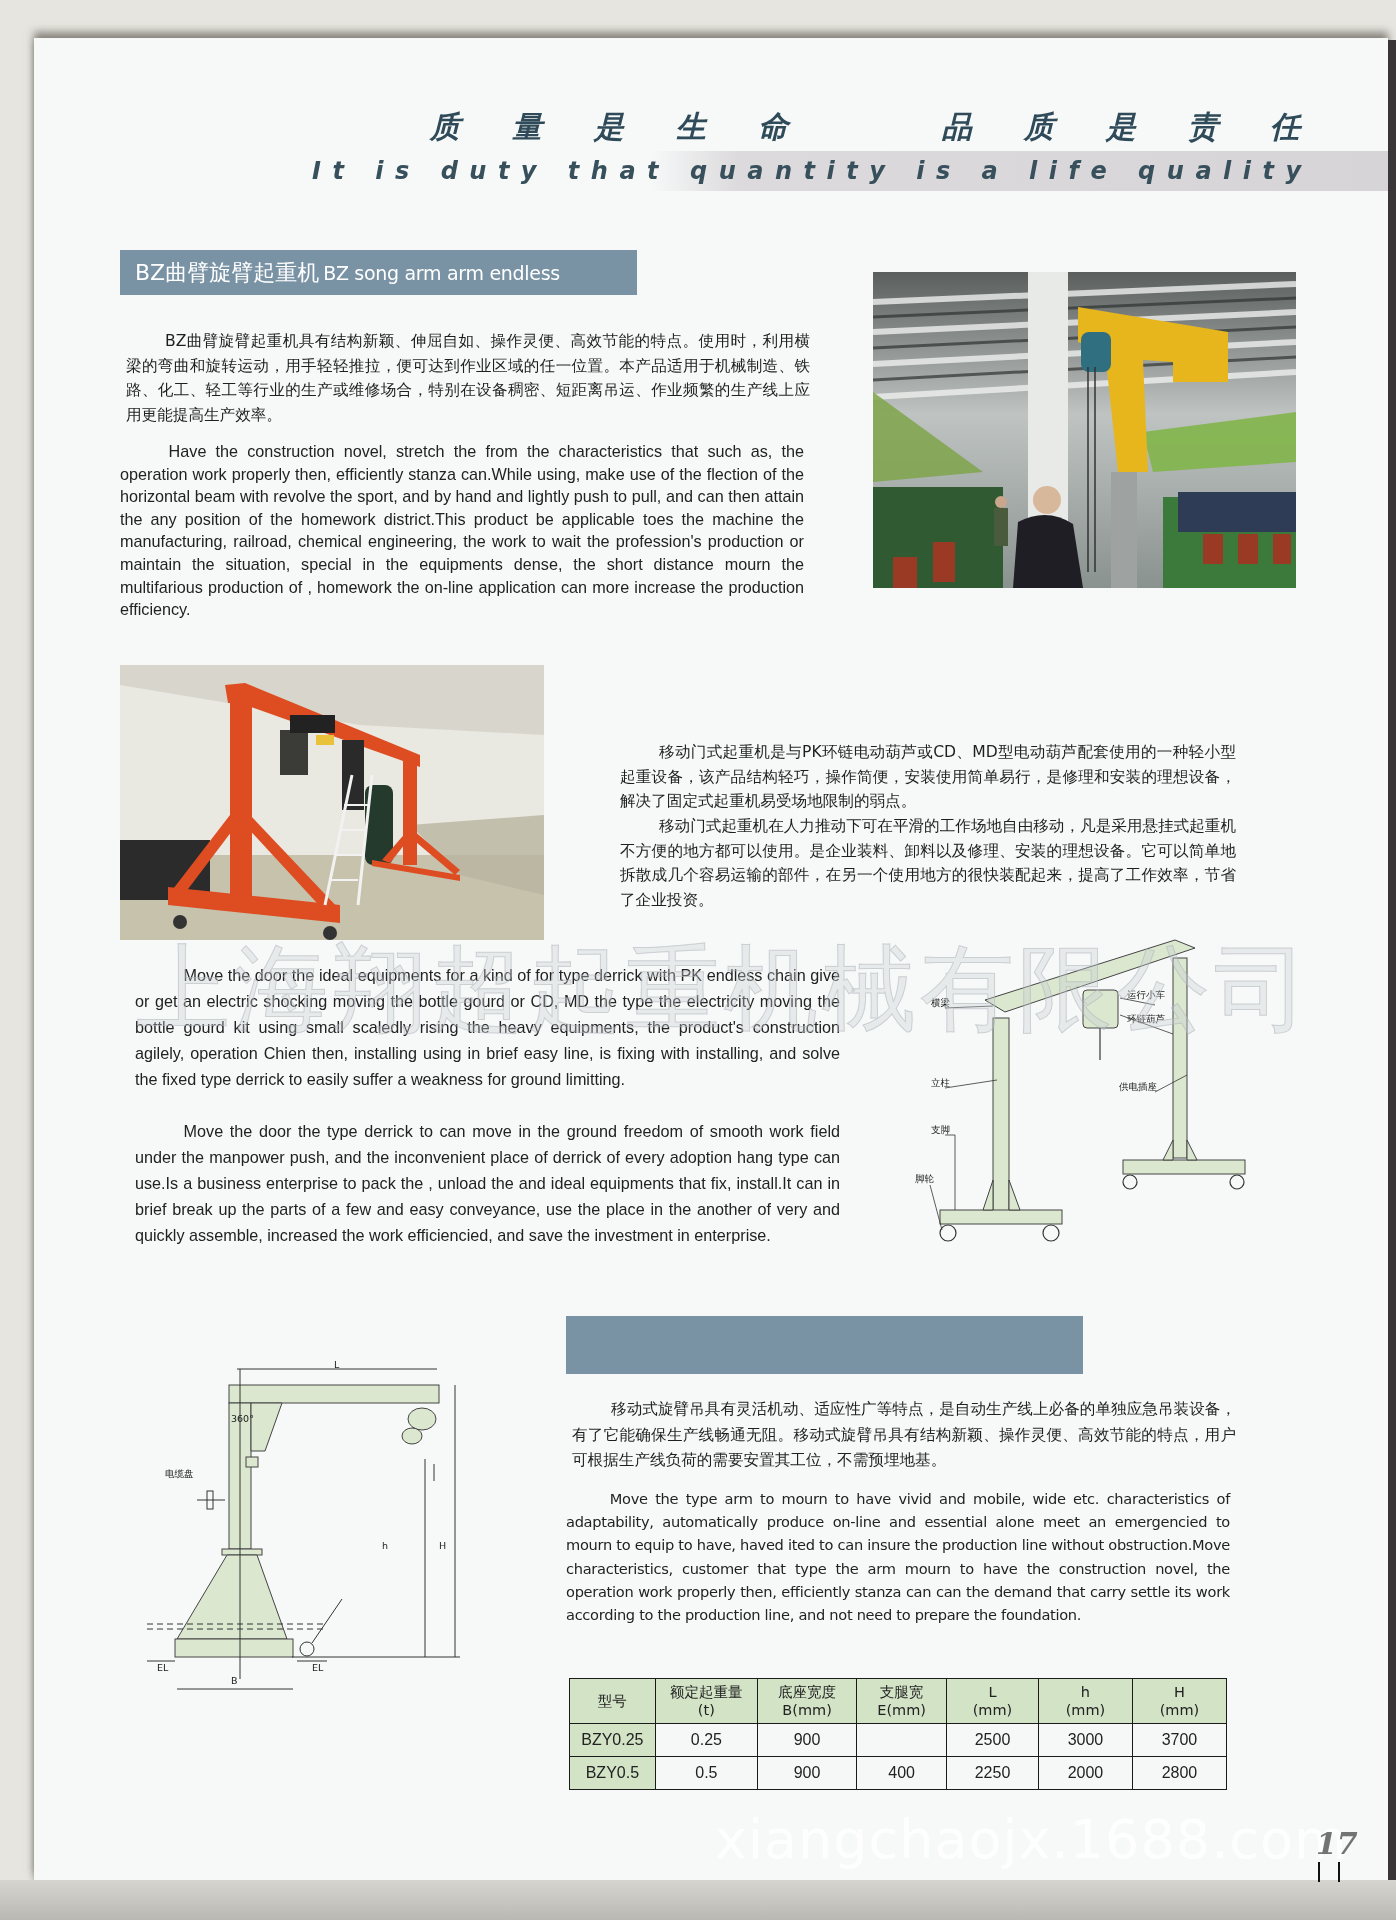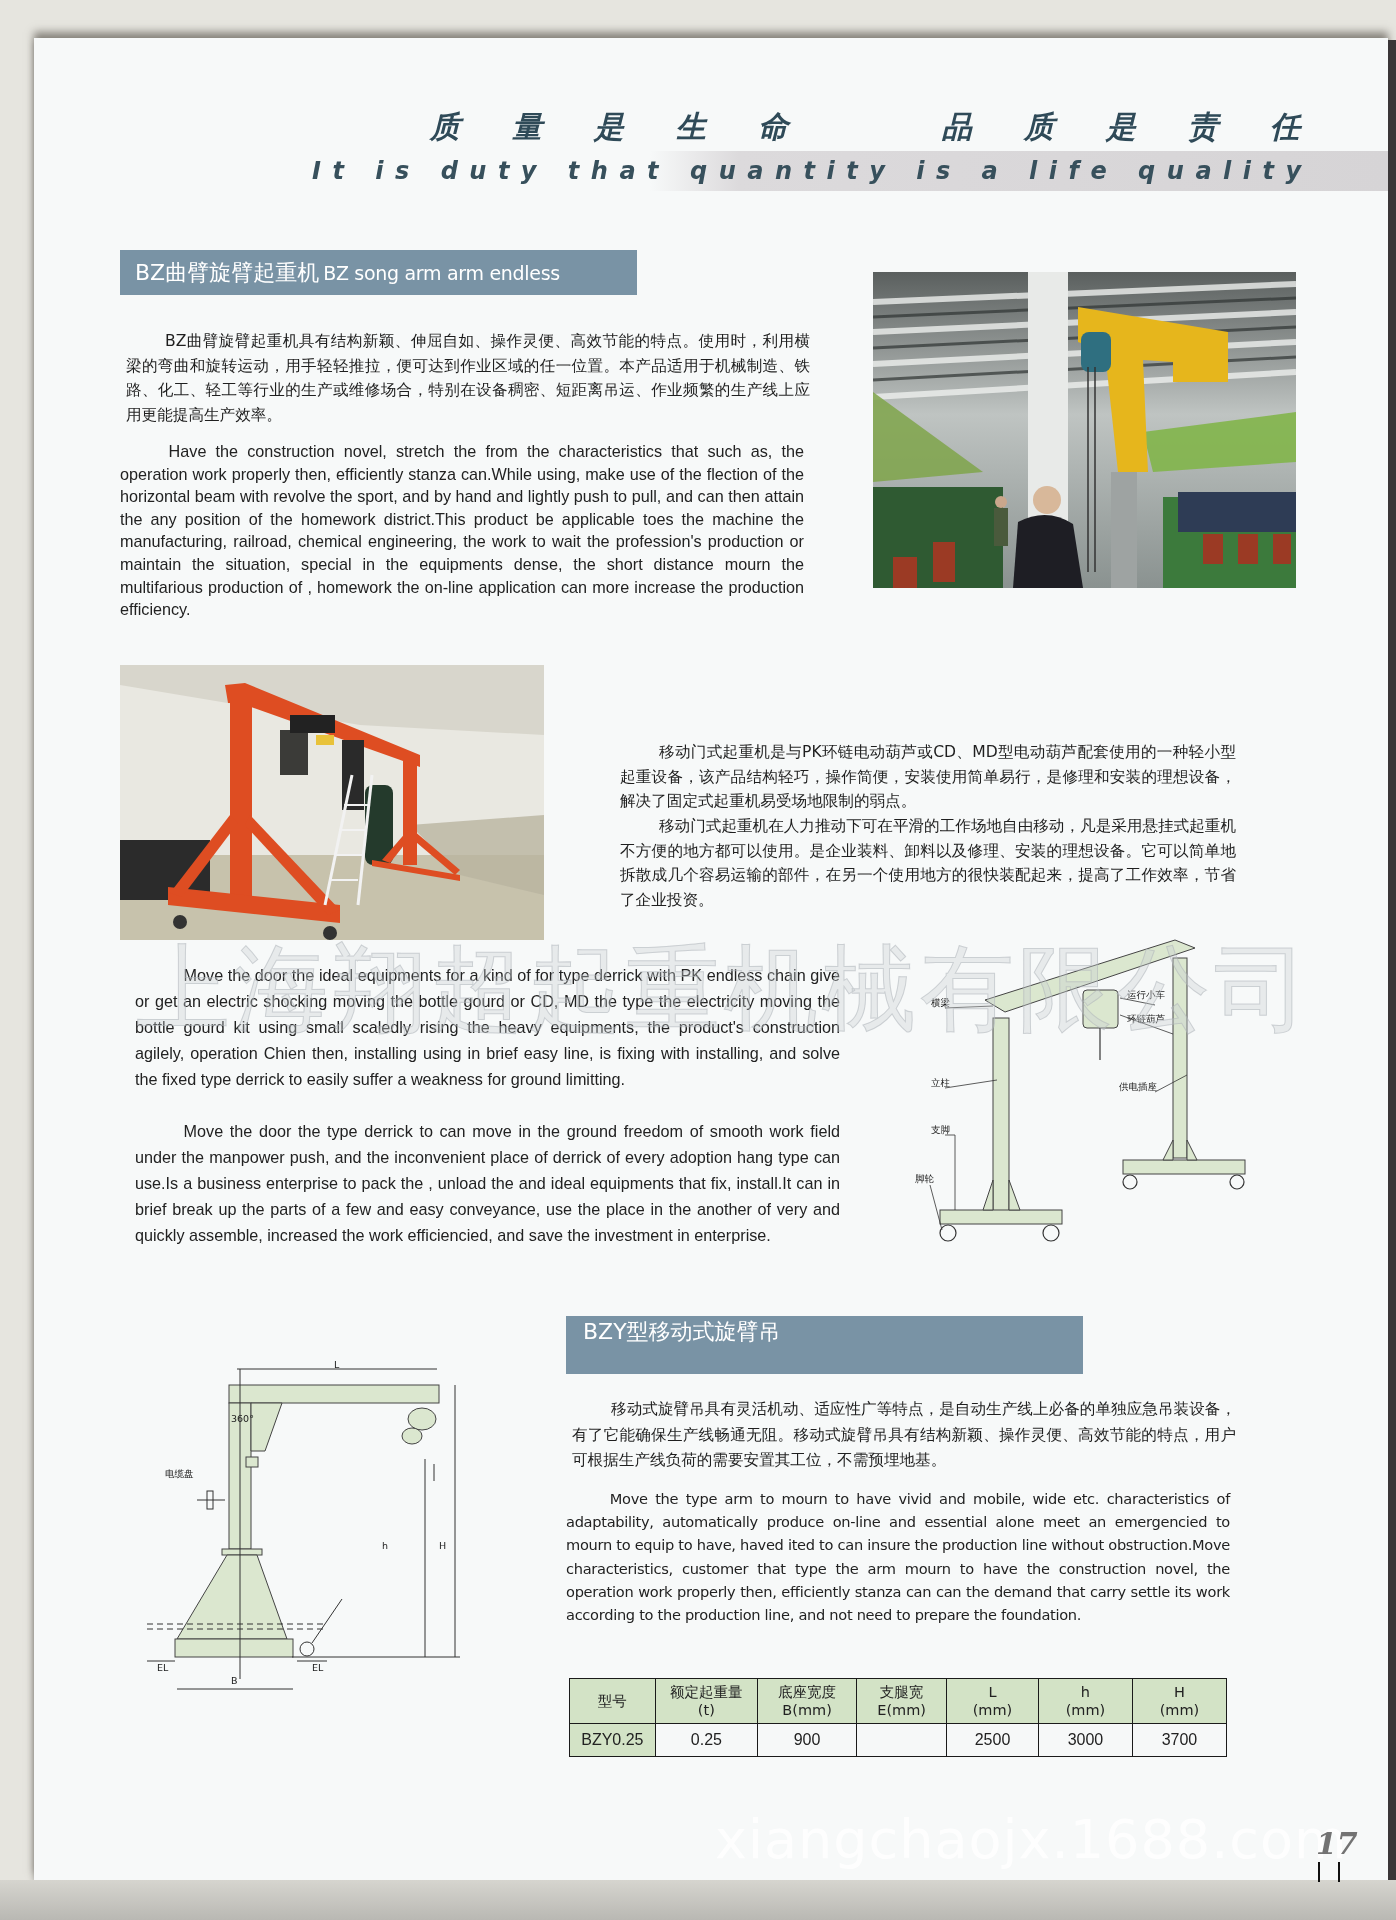--- a/index.html
+++ b/index.html
@@ -247,21 +247,20 @@
     <text class="diagram-label" x="10" y="252">脚轮</text>
     <text class="diagram-label" x="222" y="68">运行小车</text>
     <text class="diagram-label" x="222" y="92">环链葫芦</text>
     <text class="diagram-label" x="214" y="160">供电插座</text>
   </svg>
 </div>
 
 <div class="abs wm-cn">上海翔超起重机械有限公司</div>
 
 <div class="abs sec-bar sec3">
-  <span class="cn">BZY型移动式旋臂吊</span>
 </div>
 <p class="abs cn-para" style="left:566px; top:1391px; width:664px; line-height:25.5px;">移动式旋臂吊具有灵活机动、适应性广等特点，是自动生产线上必备的单独应急吊装设备，有了它能确保生产线畅通无阻。移动式旋臂吊具有结构新颖、操作灵便、高效节能的特点，用户可根据生产线负荷的需要安置其工位，不需预埋地基。</p>
 <p class="abs en-para gothic" style="left:566px; top:1487px; width:664px;">Move the type arm to mourn to have vivid and mobile, wide etc. characteristics of adaptability, automatically produce on-line and essential alone meet an emergencied to mourn to equip to have, haved ited to can insure the production line without obstruction.Move characteristics, customer that type the arm mourn to have the construction novel, the operation work properly then, efficiently stanza can can the demand that carry settle its work according to the production line, and not need to prepare the foundation.</p>
 
 <div class="abs" style="left:147px; top:1359px; width:340px; height:345px;">
   <svg width="340" height="345" viewBox="0 0 340 345">
     <g fill="#dbe7cf" stroke="#444" stroke-width="1">
       <rect x="82" y="26" width="210" height="18"></rect>
       <rect x="82" y="44" width="22" height="146"></rect>
       <polygon points="104,44 135,44 118,92 104,92"></polygon>
@@ -317,18 +316,27 @@
   <tbody>
     <tr>
       <td>BZY0.25</td>
       <td>0.25</td>
       <td>900</td>
       <td></td>
       <td>2500</td>
       <td>3000</td>
       <td>3700</td>
     </tr>
+    <tr>
+      <td>BZY0.5</td>
+      <td>0.5</td>
+      <td>900</td>
+      <td>400</td>
+      <td>2250</td>
+      <td>2000</td>
+      <td>2800</td>
+    </tr>
   </tbody>
 </table>
 
 <div class="abs wm-url">xiangchaojx.1688.com</div>
 <div class="abs page-num">17</div>
 <div class="abs page-num-mark"></div>
 
 </body></html>

